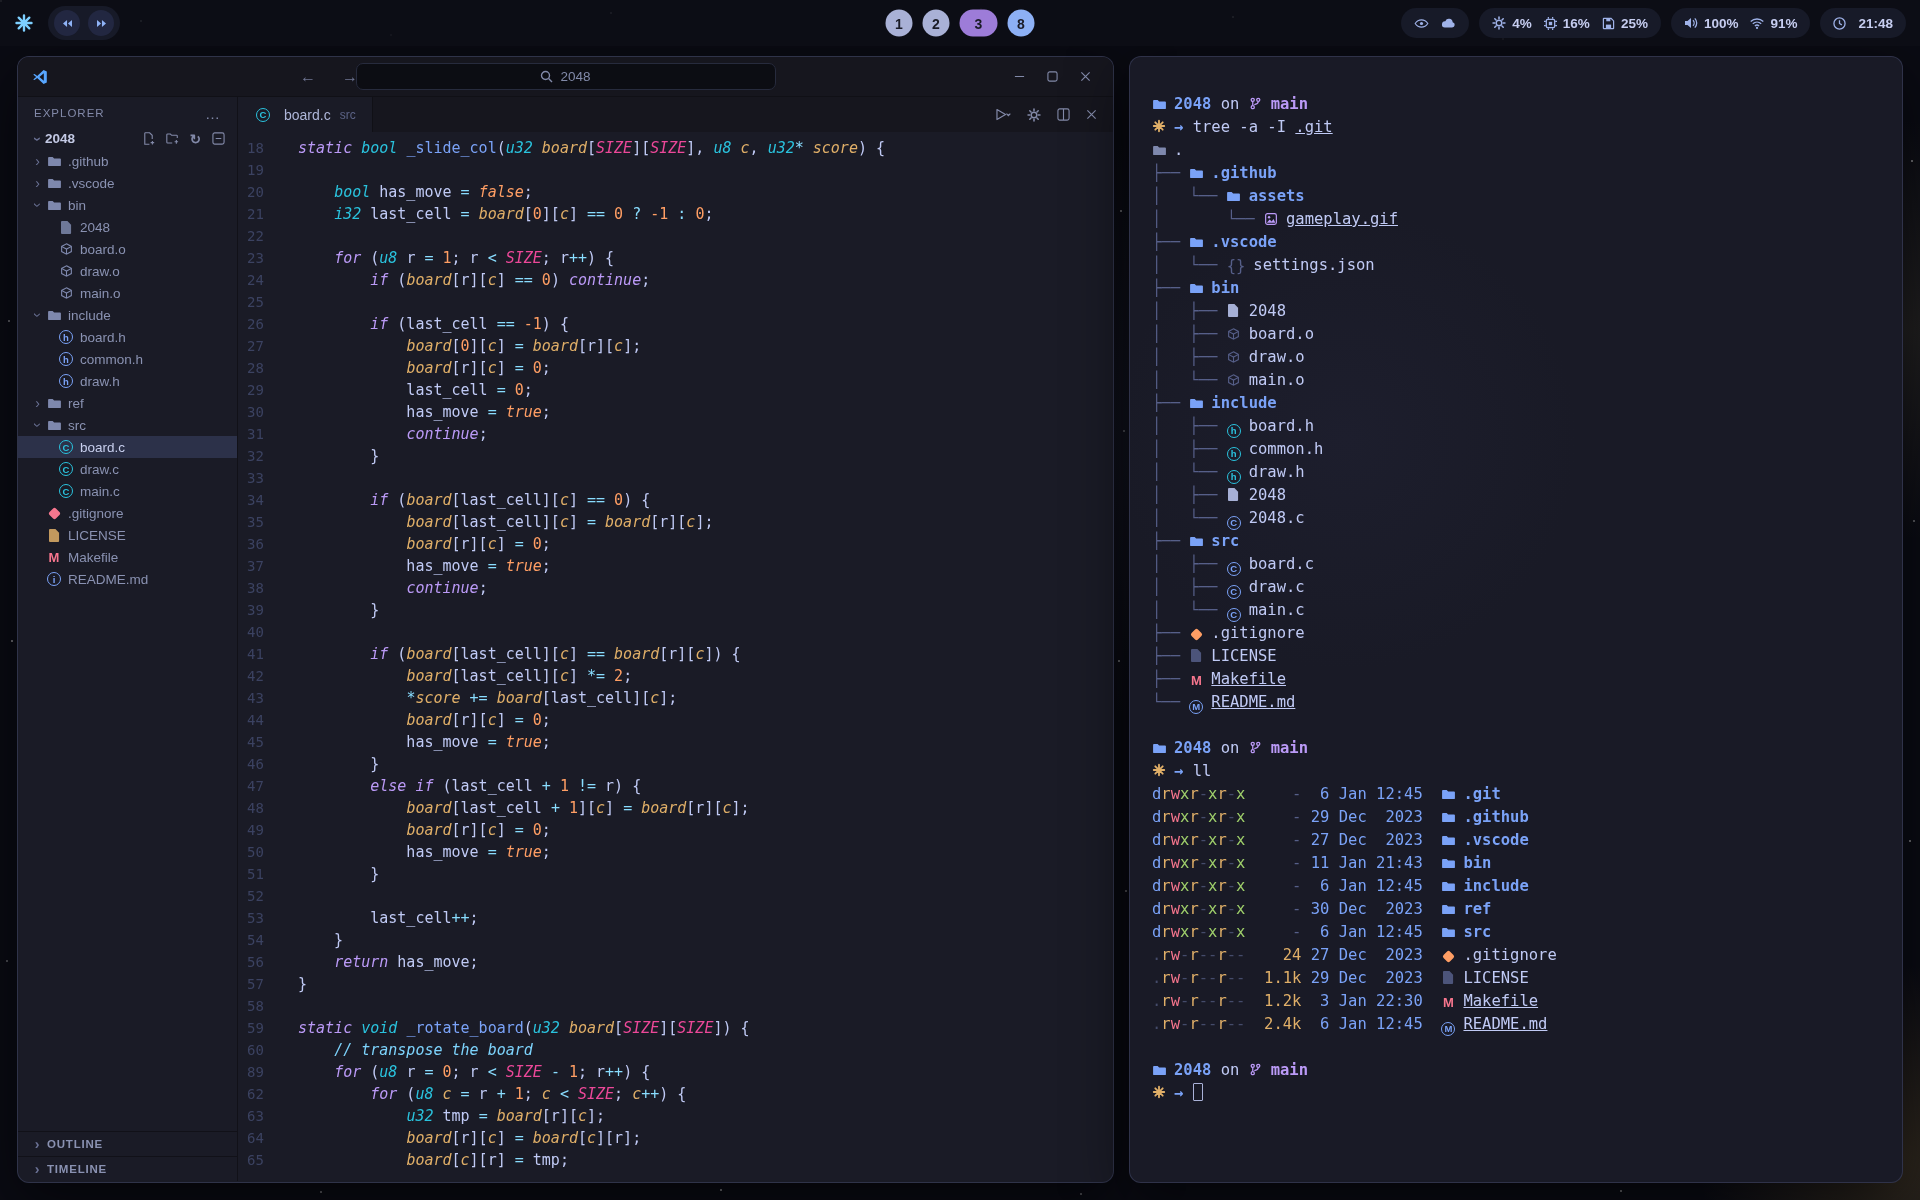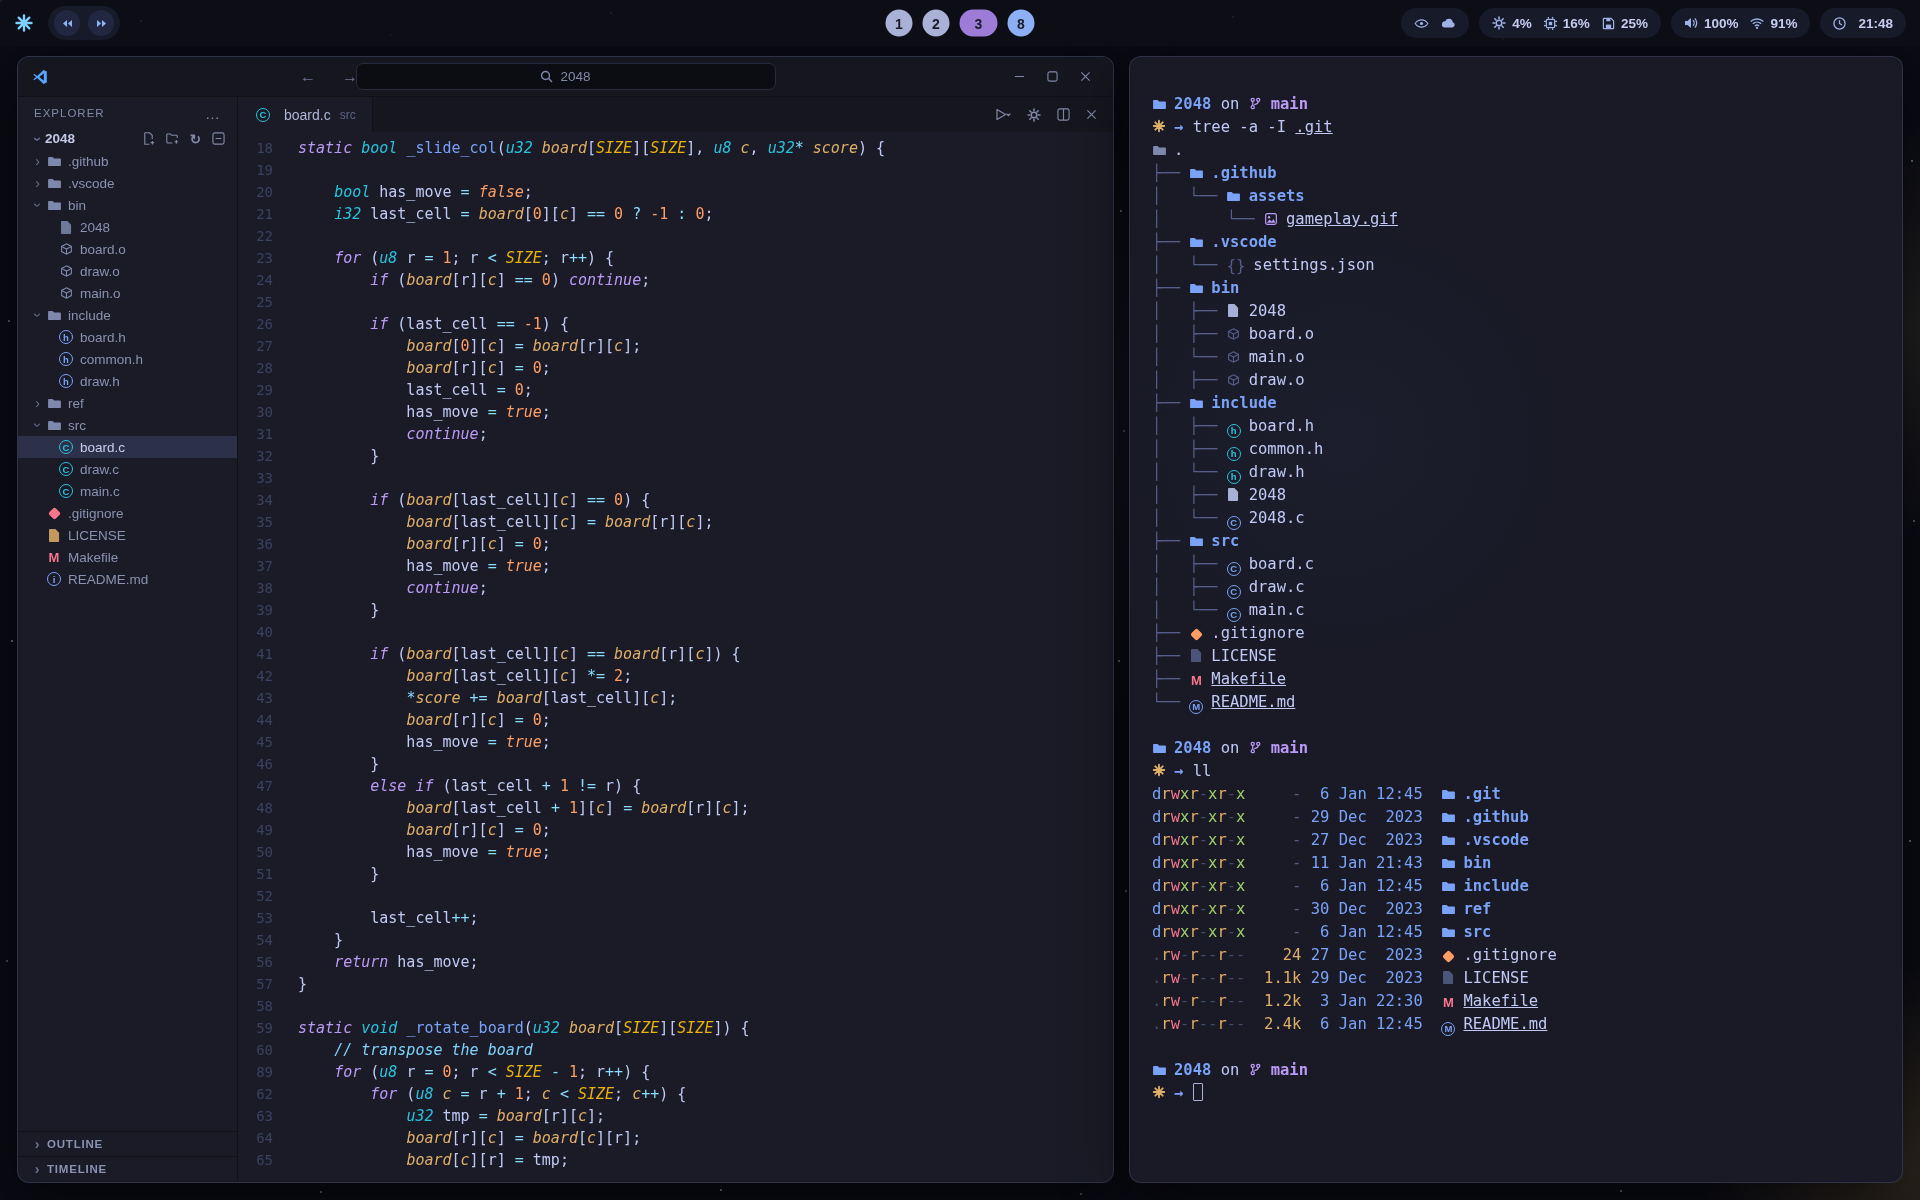--- a/index.html
+++ b/index.html
@@ -82,29 +82,29 @@
 
   .ed-area{flex:1;display:flex;flex-direction:column;min-width:0}
   .tabbar{height:35px;background:#16161e;display:flex;align-items:stretch}
   .tab{display:flex;align-items:center;gap:7px;padding:0 16px;background:#1a1b26;color:#aeb6d8;
     font-size:14px;border-right:1px solid #101016;cursor:pointer}
   .tab-det{color:#5c6386;font-size:12px;margin-left:2px}
   .tab-actions{margin-left:auto;display:flex;align-items:center;gap:16px;padding-right:16px;color:#8289a8}
 
   .code{flex:1;padding-top:5px;font-family:"DejaVu Sans Mono",monospace;font-size:15px;overflow:hidden}
   .cl{display:flex;height:22px;line-height:22px}
-  .ln{width:60px;text-align:right;padding-right:25px;color:#3b4261;flex:none;font-size:14px;user-select:none}
+  .ln{width:60px;text-align:center;padding-right:25px;color:#3b4261;flex:none;font-size:14px;user-select:none}
   .ct{white-space:pre}
 
   
   .t-kw{color:#bb9af7;font-style:italic}
   .t-ty{color:#2ac3de;font-style:italic}
   .t-fn{color:#7aa2f7}
   .t-pa{color:#e0af68;font-style:italic}
-  .t-ct{color:#eab308;font-style:italic}
+  .t-ct{color:#ec4899;font-style:italic}
   .t-nu{color:#ff9e64}
   .t-op{color:#89ddff}
   .t-fg{color:#c0caf5}
   .t-cm{color:#7dd3fc;font-style:italic}
   .t-bo{color:#ff9e64;font-style:italic}
 
   
   .term{height:100%;padding:36px 22px 0;font-family:"DejaVu Sans Mono",monospace;font-size:15.5px;
     line-height:23px;color:#c0caf5;overflow:hidden}
   .tblock{margin-bottom:23px}
@@ -762,28 +762,28 @@
         <div class="tl"><span class="t-tree">├── </span><span class="ti c-blue"><svg width="13" height="11" viewBox="0 0 14 12">
               <path d="M0 2c0-.6.4-1 1-1h4l1.6 1.6H13c.6 0 1 .4 1 1V10c0 .6-.4 1-1 1H1c-.6 0-1-.4-1-1z" fill="currentColor"></path>
             </svg></span><span class="t-dir">bin</span></div>
         <div class="tl"><span class="t-tree">│   ├── </span><span class="ti c-fg"><svg width="11" height="13" viewBox="0 0 12 14">
               <path d="M1 0h6l4 4v9c0 .6-.4 1-1 1H1c-.6 0-1-.4-1-1V1c0-.6.4-1 1-1z" fill="currentColor" opacity=".85"></path>
             </svg></span><span class="t-fg">2048</span></div>
         <div class="tl"><span class="t-tree">│   ├── </span><span class="ti c-dim"><svg width="11" height="12" viewBox="0 0 12 13">
               <path d="M6 .8 11.3 3.7v5.6L6 12.2.7 9.3V3.7z" fill="none" stroke="currentColor" stroke-width="1.2"></path>
               <path d="M.9 3.9 6 6.6l5.1-2.7M6 6.6v5.4" fill="none" stroke="currentColor" stroke-width="1.2"></path>
             </svg></span><span class="t-fg">board.o</span></div>
+        <div class="tl"><span class="t-tree">│   ├── </span><span class="ti c-dim"><svg width="11" height="12" viewBox="0 0 12 13">
+              <path d="M6 .8 11.3 3.7v5.6L6 12.2.7 9.3V3.7z" fill="none" stroke="currentColor" stroke-width="1.2"></path>
+              <path d="M.9 3.9 6 6.6l5.1-2.7M6 6.6v5.4" fill="none" stroke="currentColor" stroke-width="1.2"></path>
+            </svg></span><span class="t-fg">draw.o</span></div>
         <div class="tl"><span class="t-tree">│   └── </span><span class="ti c-dim"><svg width="11" height="12" viewBox="0 0 12 13">
               <path d="M6 .8 11.3 3.7v5.6L6 12.2.7 9.3V3.7z" fill="none" stroke="currentColor" stroke-width="1.2"></path>
               <path d="M.9 3.9 6 6.6l5.1-2.7M6 6.6v5.4" fill="none" stroke="currentColor" stroke-width="1.2"></path>
             </svg></span><span class="t-fg">main.o</span></div>
-        <div class="tl"><span class="t-tree">│   ├── </span><span class="ti c-dim"><svg width="11" height="12" viewBox="0 0 12 13">
-              <path d="M6 .8 11.3 3.7v5.6L6 12.2.7 9.3V3.7z" fill="none" stroke="currentColor" stroke-width="1.2"></path>
-              <path d="M.9 3.9 6 6.6l5.1-2.7M6 6.6v5.4" fill="none" stroke="currentColor" stroke-width="1.2"></path>
-            </svg></span><span class="t-fg">draw.o</span></div>
         <div class="tl"><span class="t-tree">├── </span><span class="ti c-blue"><svg width="13" height="11" viewBox="0 0 14 12">
               <path d="M0 2c0-.6.4-1 1-1h4l1.6 1.6H13c.6 0 1 .4 1 1V10c0 .6-.4 1-1 1H1c-.6 0-1-.4-1-1z" fill="currentColor"></path>
             </svg></span><span class="t-dir">include</span></div>
         <div class="tl"><span class="t-tree">│   ├── </span><span class="ti c-teal"><span class="cletter">h</span></span><span class="t-fg">board.h</span></div>
         <div class="tl"><span class="t-tree">│   ├── </span><span class="ti c-teal"><span class="cletter">h</span></span><span class="t-fg">common.h</span></div>
         <div class="tl"><span class="t-tree">│   └── </span><span class="ti c-teal"><span class="cletter">h</span></span><span class="t-fg">draw.h</span></div>
         <div class="tl"><span class="t-tree">│   ├── </span><span class="ti c-fg"><svg width="11" height="13" viewBox="0 0 12 14">
               <path d="M1 0h6l4 4v9c0 .6-.4 1-1 1H1c-.6 0-1-.4-1-1V1c0-.6.4-1 1-1z" fill="currentColor" opacity=".85"></path>
             </svg></span><span class="t-fg">2048</span></div>
         <div class="tl"><span class="t-tree">│   └── </span><span class="ti c-blue"><span class="cletter">C</span></span><span class="t-fg">2048.c</span></div>

